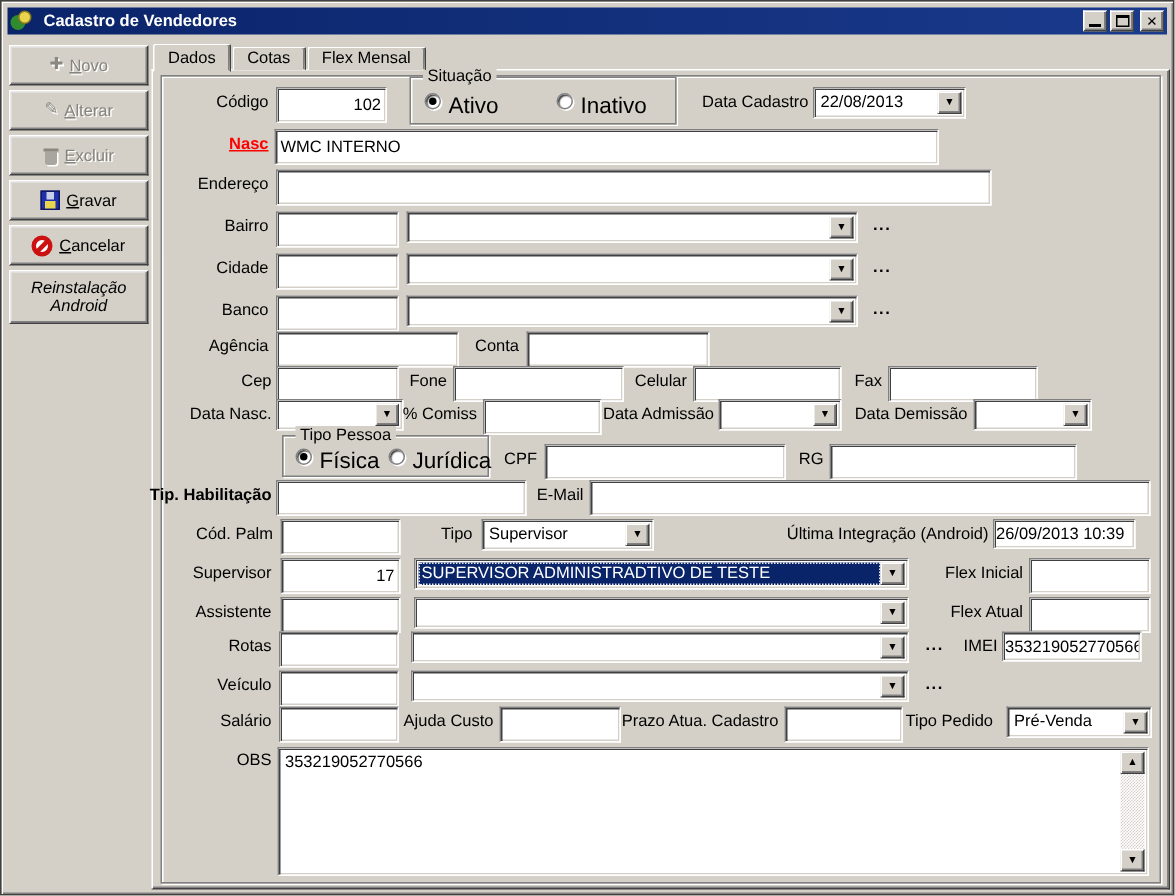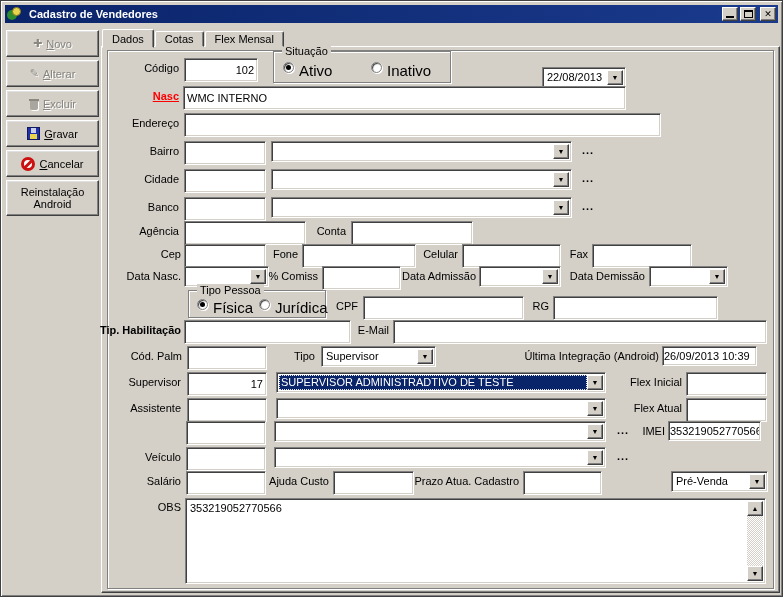--- a/index.html
+++ b/index.html
@@ -149,42 +149,43 @@
   </div>
   <div class="side-btn" style="top:149px;height:27px;">
     <span class="icon-cancel"></span>
     <span class="accel">Cancelar</span>
   </div>
   <div class="side-btn" style="top:119px;height:27px;">
     <span class="icon-save"></span>
     <span class="accel">Gravar</span>
   </div>
   <div class="side-btn" style="top:179px;height:36px;">
-    <span style="width:78px;">Reinstalação Android</span>
+    <span style="width:78px;font-style:italic;">Reinstalação Android</span>
   </div>
 
   <div class="tabs">
     <div class="tab active">Dados</div>
     <div class="tab">Cotas</div>
     <div class="tab">Flex Mensal</div>
   </div>
 
   <div class="tabpage"></div>
   <div class="bigbox"></div>
 
   <span class="lbl" style="left:18px;top:61px;">Código</span>
   <input class="edit ta-right" style="left: 183px; top: 57px; width: 74px;" value="102">
   <div class="groupbox" style="left:272px;top:50px;width:178px;height:32px;">
     <span class="legend">Situação</span>
     <span class="radio checked" style="left:9px;top:10px;"></span>
     <span class="radio-lbl" style="left:25px;top:10px;">Ativo</span>
     <span class="radio" style="left:97px;top:10px;"></span>
     <span class="radio-lbl" style="left:113px;top:10px;">Inativo</span>
   </div>
-  <div class="combo" style="left:541px;top:66px;width:84px;height:21px;">
+  <span class="lbl" style="left:378px;top:61px;">Data Cadastro</span>
+  <div class="combo" style="left:541px;top:57px;width:102px;height:21px;">
     <div class="combo-text">22/08/2013</div>
     <div class="combo-arrow">
         <span>▼</span>
       </div>
   </div>
 
   <span class="lbl lbl-red" style="left:18px;top:89px;">Nasc</span>
   <input class="edit" style="left: 182px; top: 85px; width: 443px;" value="WMC INTERNO">
 
   <span class="lbl" style="left:18px;top:116px;">Endereço</span>
@@ -302,20 +303,21 @@
   <input class="edit" style="left: 186px; top: 397px; width: 80px;" value="">
   <div class="combo" style="left:275px;top:397px;width:330px;height:21px;">
     <div class="combo-text"></div>
     <div class="combo-arrow">
         <span>▼</span>
       </div>
   </div>
   <span class="lbl" style="left:521px;top:401px;">Flex Atual</span>
   <input class="edit" style="left: 685px; top: 397px; width: 81px;" value="">
 
+  <span class="lbl" style="left:20px;top:424px;">Rotas</span>
   <input class="edit" style="left: 185px; top: 420px; width: 80px;" value="">
   <div class="combo" style="left:273px;top:420px;width:332px;height:21px;">
     <div class="combo-text"></div>
     <div class="combo-arrow">
         <span>▼</span>
       </div>
   </div>
   <span class="more-btn" style="left:616px;top:423px;">...</span>
   <span class="lbl" style="left:504px;top:424px;">IMEI</span>
   <input class="edit" style="left: 667px; top: 420px; width: 93px; padding: 1px;" value="353219052770566">
@@ -329,20 +331,21 @@
       </div>
   </div>
   <span class="more-btn" style="left:616px;top:449px;">...</span>
 
   <span class="lbl" style="left:20px;top:474px;">Salário</span>
   <input class="edit" style="left: 185px; top: 470px; width: 80px;" value="">
   <span class="lbl" style="left:168px;top:474px;">Ajuda Custo</span>
   <input class="edit" style="left: 332px; top: 470px; width: 81px;" value="">
   <span class="lbl" style="left:358px;top:474px;">Prazo Atua. Cadastro</span>
   <input class="edit" style="left: 522px; top: 470px; width: 79px;" value="">
+  <span class="lbl" style="left:501px;top:474px;">Tipo Pedido</span>
   <div class="combo" style="left:670px;top:470px;width:97px;height:21px;">
     <div class="combo-text">Pré-Venda</div>
     <div class="combo-arrow">
         <span>▼</span>
       </div>
   </div>
 
   <span class="lbl" style="left:20px;top:500px;">OBS</span>
   <div class="obs-box">
     <div class="obs-text">353219052770566</div>

